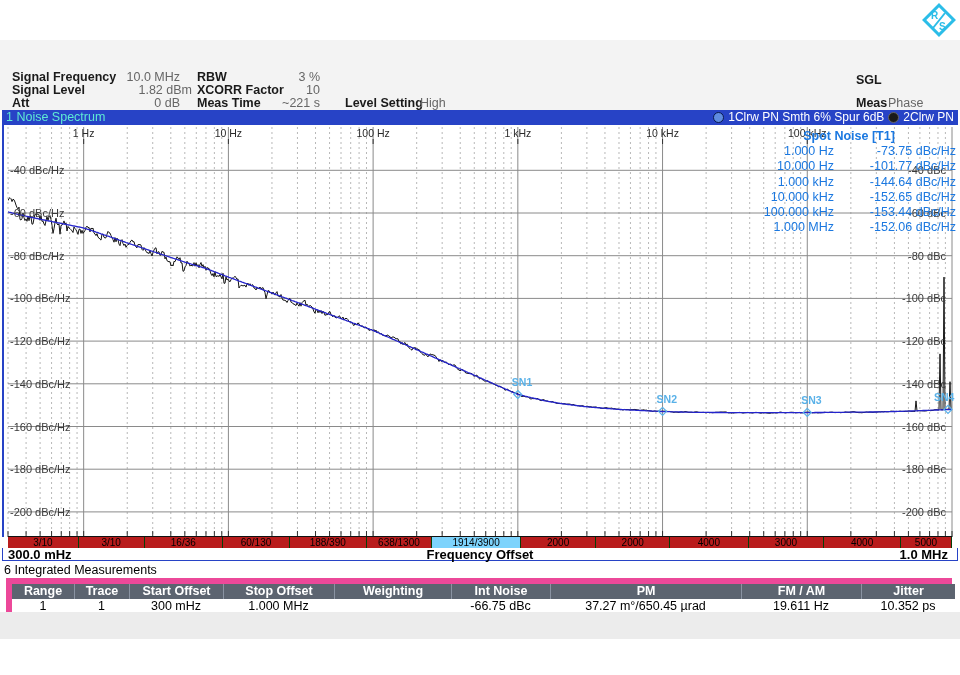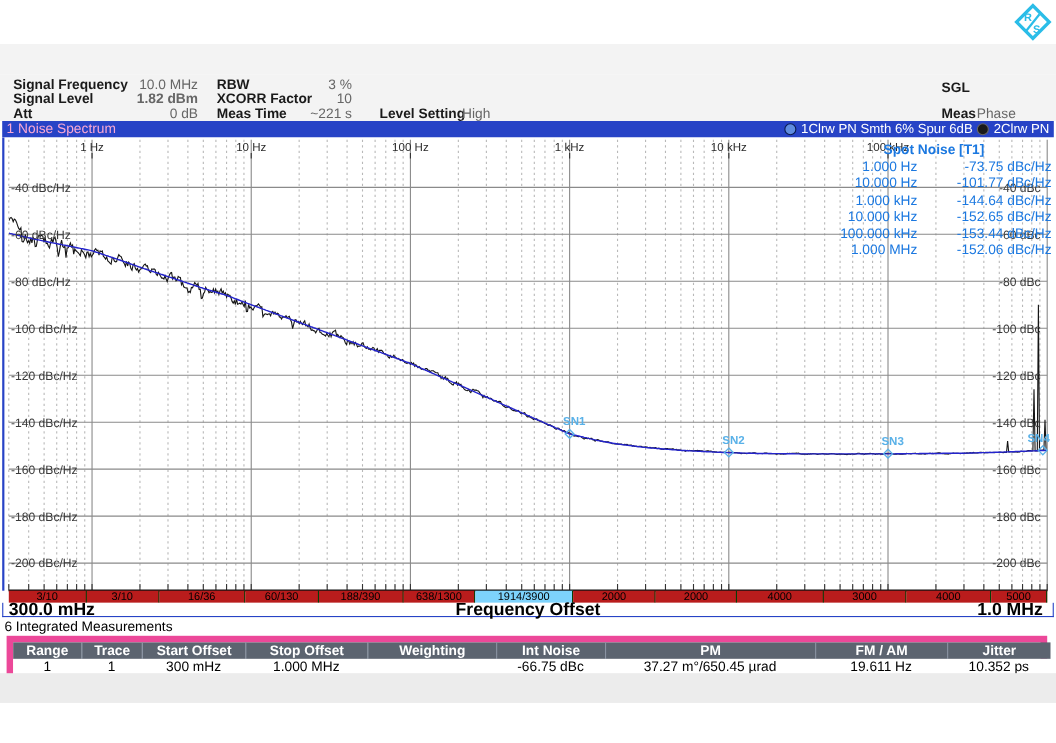--- a/index.html
+++ b/index.html
@@ -12,38 +12,38 @@
   #tabbar{left:0;top:40px;width:960px;height:28px;background:#f3f3f3;}
   #settings{left:0;top:68px;width:960px;height:42px;background:#f3f3f3;}
   .tablabel{font-weight:bold;font-size:15px;color:#2e2e2e;top:45px;}
   .closebtn{width:25px;height:24px;background:#1e2935;color:#fff;font-weight:bold;
             font-size:13px;text-align:center;line-height:24px;top:43px;}
   #tab-phase-noise-bg{left:262px;top:40px;width:170px;height:28px;background:#e4e4e4;}
   #win-dropdown{left:925px;top:42px;width:33px;height:25px;background:#38424e;color:#fff;
                 text-align:center;line-height:23px;font-size:11px;}
   .slabel{font-weight:bold;font-size:12.5px;color:#1a1a1a;height:13px;line-height:13px;}
   .svalue{font-size:12.5px;color:#666;height:13px;line-height:13px;text-align:right;}
-  #win1-title{left:2px;top:110px;width:956px;height:15px;background:#2743c6;color:#f9a8d4;
+  #win1-title{left:2px;top:110px;width:956px;height:15px;background:#2743c6;color:#5eead4;
               font-size:12.5px;line-height:15px;}
   #win1-legend{right:6px;top:110px;height:15px;color:#fff;font-size:12px;line-height:15px;
                display:flex;align-items:center;gap:4px;}
   .dot{display:inline-block;width:9px;height:9px;border-radius:50%;}
   #plot-bg{left:2px;top:125px;width:956px;height:412px;background:#fff;
            border-left:2px solid #2743c6;border-right:2px solid #2743c6;}
   #plot-svg{left:0;top:0;width:960px;height:675px;pointer-events:none;}
   #spot-table{left:742px;top:128px;width:214px;color:#1b78e0;font-size:12.5px;}
   #spot-title{text-align:center;font-weight:bold;height:16px;line-height:16px;}
   .spot-row{display:grid;grid-template-columns:92px 122px;height:15.3px;line-height:15.3px;}
   .spot-row span{text-align:right;}
   #green-bar{left:8px;top:537px;width:944px;height:11px;display:flex;}
   .gseg{height:11px;background:#b91c1c;border-right:1px solid #063f06;box-sizing:border-box;
         font-size:10px;line-height:11px;text-align:center;color:#000;overflow:hidden;}
   #plot-footer{left:2px;top:548px;width:956px;height:13px;background:#fff;
                border-bottom:1px solid #2743c6;border-left:1px solid #2743c6;border-right:1px solid #2743c6;box-sizing:border-box;}
-  .pf{font-weight:bold;font-size:16px;color:#000;line-height:13px;top:548px;}
+  .pf{font-weight:bold;font-size:13px;color:#000;line-height:13px;top:548px;}
   
   #win2-title{left:4px;top:563px;font-size:12.5px;color:#000;height:14px;line-height:14px;}
   #im-table{left:6px;top:578px;width:946px;border:6px solid #ec4899;box-sizing:border-box;}
   .im-row{display:grid;}
   .im-head span{background:#5c6470;color:#fff;font-weight:bold;font-size:12.5px;height:15px;
                 line-height:15px;text-align:center;border-left:1px solid #8a93a2;overflow:hidden;}
   .im-head span:first-child{border-left:none;}
   .im-vals span{background:#fff;color:#000;font-size:12.5px;height:14px;line-height:14px;text-align:center;}
   
   #statusbar{left:0;top:612px;width:960px;height:27px;background:#ececec;}
@@ -74,21 +74,21 @@
     <span class="abs tablabel" style="left:271px;">Phase Noise</span>
     <span class="abs" style="left:390px;top:46px;color:#ffd900;font-size:14px;">★</span>
     <div class="abs closebtn" style="left:406px;">✕</div>
     <div class="abs" id="win-dropdown">▼</div>
   </div>
 
   <div class="abs" id="settings">
     <span class="abs slabel" style="left:12px;top:3px;">Signal Frequency</span>
     <span class="abs svalue" style="left:120px;top:3px;width:60px;">10.0 MHz</span>
     <span class="abs slabel" style="left:12px;top:16px;">Signal Level</span>
-    <span class="abs svalue" style="left:120px;top:16px;width:60px;font-weight:bold;">1.82 dBm</span>
+    <span class="abs svalue" style="left:132px;top:16px;width:60px;">1.82 dBm</span>
     <span class="abs slabel" style="left:12px;top:29px;">Att</span>
     <span class="abs svalue" style="left:120px;top:29px;width:60px;">0 dB</span>
 
     <span class="abs slabel" style="left:197px;top:3px;">RBW</span>
     <span class="abs svalue" style="left:248px;top:3px;width:72px;">3 %</span>
     <span class="abs slabel" style="left:197px;top:16px;">XCORR Factor</span>
     <span class="abs svalue" style="left:248px;top:16px;width:72px;">10</span>
     <span class="abs slabel" style="left:197px;top:29px;">Meas Time</span>
     <span class="abs svalue" style="left:248px;top:29px;width:72px;">~221 s</span>
 

